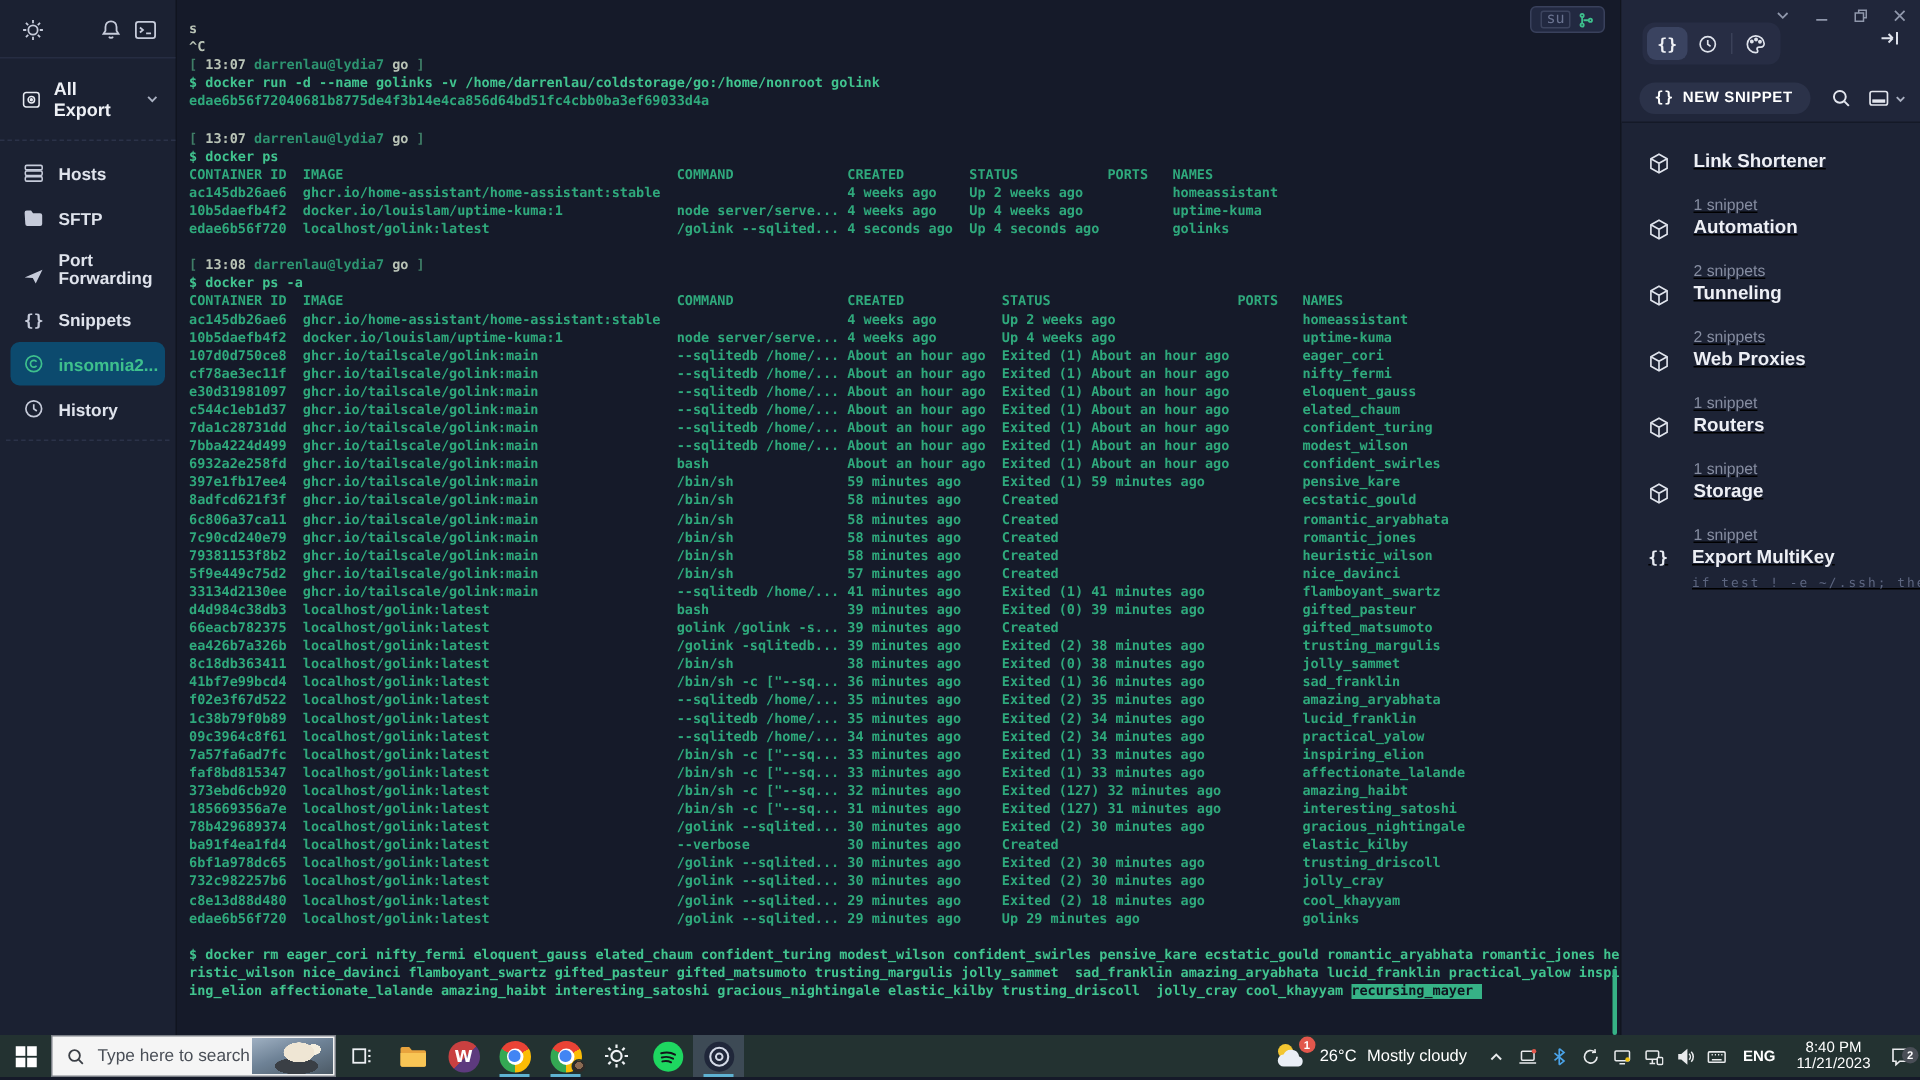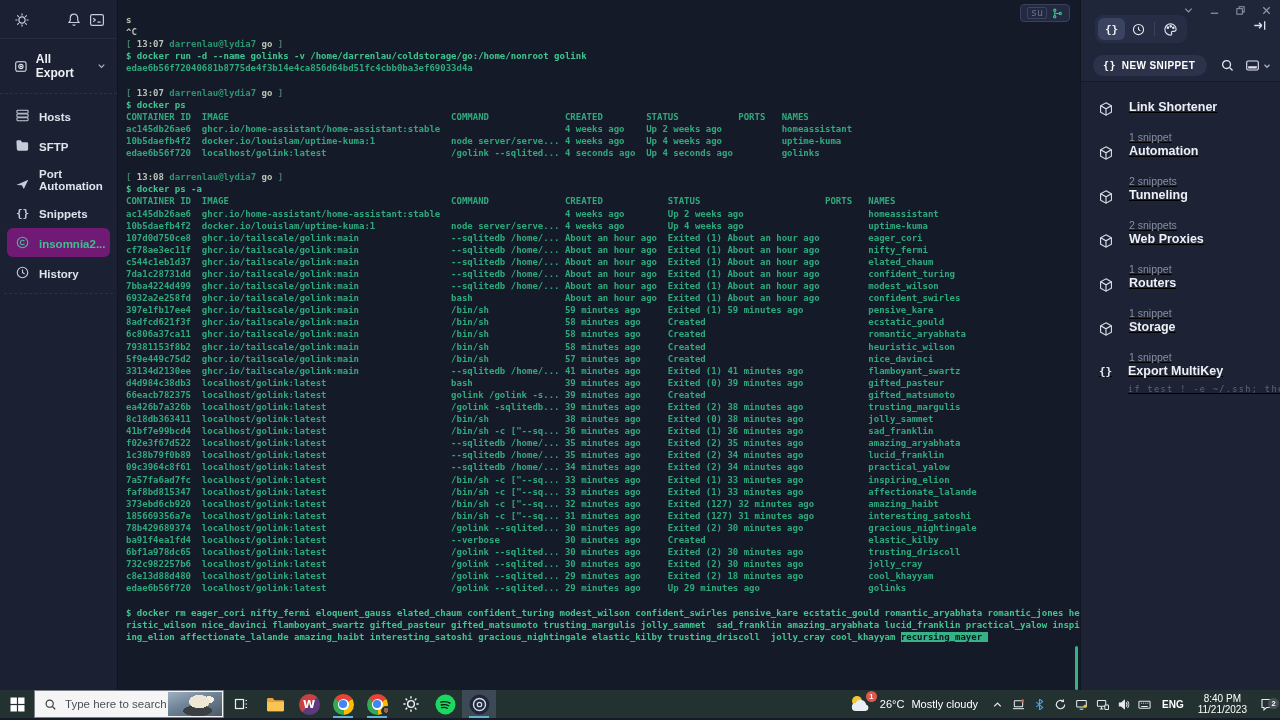--- a/index.html
+++ b/index.html
@@ -13,21 +13,21 @@
   .side-top { display:flex; align-items:center; padding:12px 12px 10px 14px; border-bottom:1px solid #262d42; }
   .side-top .sp { flex:1; }
   .icon16 { width:16px; height:16px; color:#c6cbda; }
   .icon15 { width:15px; height:15px; }
   .side-top .icon16 + .icon16 { margin-left:7px; }
   .vault-row { display:flex; align-items:center; gap:8px; padding:13px 10px 13px 14px; font-size:12px; font-weight:bold; color:#eef0f5; border-bottom:1px dashed #2b3248; }
   .vault-row .chev { margin-left:auto; width:12px; height:12px; color:#aab1c2; }
   .nav { padding:6px 4px; }
   .nav-item { display:flex; align-items:flex-end; gap:9px; padding:7px 8px; margin:1px 3px; border-radius:6px; font-size:11.5px; font-weight:600; color:#dfe3ec; }
   .nav-item .icon15 { color:#c6cbda; flex:none; }
-  .nav-item.active { background:#701a75; color:#3ec08d; }
+  .nav-item.active { background:#0c4a6e; color:#3ec08d; }
   .nav-item.active .icon15, .nav-item.active .braces { color:#3ec08d; }
   .nav-sep { border-bottom:1px dashed #2b3248; margin:6px 0 0 0; }
   .braces { font-family:"DejaVu Sans Mono", monospace; font-weight:bold; font-size:11px; color:#c6cbda; width:15px; text-align:center; flex:none; }
 
   
   .term { flex:1; position:relative; background:#151a29; padding:14px 0 0 8px; overflow:hidden; }
   .tline { font-family:"DejaVu Sans Mono", monospace; font-size:9px; line-height:12.1px; font-weight:700; white-space:pre; color:#2fa97c; }
   .tline .dim { color:#3f7d66; }
   .tline .pale, .tline.pale { color:#b9c3b6; }
   .tline .usr { color:#2d9370; }
@@ -146,21 +146,21 @@
       <div class="nav-item">
         <svg class="icon15" viewBox="0 0 16 16" fill="currentColor">
             <path d="M1.5 4A1.5 1.5 0 0 1 3 2.5h3.1l1.4 1.9h5A1.5 1.5 0 0 1 14 5.9v6.1A1.5 1.5 0 0 1 12.5 13.5h-9A1.5 1.5 0 0 1 2 12z"></path>
           </svg>
         <span>SFTP</span>
       </div>
       <div class="nav-item">
         <svg class="icon15" viewBox="0 0 16 16" fill="currentColor">
             <path d="M1.5 8.6L14.2 3l-4.8 9.8-2.1-4z"></path>
           </svg>
-        <span>Port Automation</span>
+        <span>Port Forwarding</span>
       </div>
       <div class="nav-item">
         <span class="braces">{}</span>
         <span>Snippets</span>
       </div>
       <div class="nav-item active">
         <svg class="icon15" viewBox="0 0 16 16" fill="none" stroke="currentColor" stroke-width="1.2">
             <circle cx="8" cy="8" r="5.6"></circle>
             <path d="M10 6.6a2.4 2.4 0 1 0 0 2.8"></path>
           </svg>
@@ -201,27 +201,29 @@
         <div class="tline out">10b5daefb4f2  docker.io/louislam/uptime-kuma:1              node server/serve... 4 weeks ago    Up 4 weeks ago           uptime-kuma</div>
         <div class="tline out">edae6b56f720  localhost/golink:latest                       /golink --sqlited... 4 seconds ago  Up 4 seconds ago         golinks</div>
         <div class="tline">&nbsp;</div>
         <div class="tline"><span class="dim">[ </span><span class="pale">13:08</span><span class="dim"> </span><span class="usr">darrenlau@lydia7</span><span class="dim"> </span><span class="pale">go</span><span class="dim"> ]</span></div>
         <div class="tline cmd">$ docker ps -a</div>
         <div class="tline thead">CONTAINER ID  IMAGE                                         COMMAND              CREATED            STATUS                       PORTS   NAMES</div>
         <div class="tline out">ac145db26ae6  ghcr.io/home-assistant/home-assistant:stable                       4 weeks ago        Up 2 weeks ago                       homeassistant</div>
         <div class="tline out">10b5daefb4f2  docker.io/louislam/uptime-kuma:1              node server/serve... 4 weeks ago        Up 4 weeks ago                       uptime-kuma</div>
         <div class="tline out">107d0d750ce8  ghcr.io/tailscale/golink:main                 --sqlitedb /home/... About an hour ago  Exited (1) About an hour ago         eager_cori</div>
         <div class="tline out">cf78ae3ec11f  ghcr.io/tailscale/golink:main                 --sqlitedb /home/... About an hour ago  Exited (1) About an hour ago         nifty_fermi</div>
+        <div class="tline out">e30d31981097  ghcr.io/tailscale/golink:main                 --sqlitedb /home/... About an hour ago  Exited (1) About an hour ago         eloquent_gauss</div>
         <div class="tline out">c544c1eb1d37  ghcr.io/tailscale/golink:main                 --sqlitedb /home/... About an hour ago  Exited (1) About an hour ago         elated_chaum</div>
         <div class="tline out">7da1c28731dd  ghcr.io/tailscale/golink:main                 --sqlitedb /home/... About an hour ago  Exited (1) About an hour ago         confident_turing</div>
         <div class="tline out">7bba4224d499  ghcr.io/tailscale/golink:main                 --sqlitedb /home/... About an hour ago  Exited (1) About an hour ago         modest_wilson</div>
         <div class="tline out">6932a2e258fd  ghcr.io/tailscale/golink:main                 bash                 About an hour ago  Exited (1) About an hour ago         confident_swirles</div>
         <div class="tline out">397e1fb17ee4  ghcr.io/tailscale/golink:main                 /bin/sh              59 minutes ago     Exited (1) 59 minutes ago            pensive_kare</div>
         <div class="tline out">8adfcd621f3f  ghcr.io/tailscale/golink:main                 /bin/sh              58 minutes ago     Created                              ecstatic_gould</div>
         <div class="tline out">6c806a37ca11  ghcr.io/tailscale/golink:main                 /bin/sh              58 minutes ago     Created                              romantic_aryabhata</div>
+        <div class="tline out">7c90cd240e79  ghcr.io/tailscale/golink:main                 /bin/sh              58 minutes ago     Created                              romantic_jones</div>
         <div class="tline out">79381153f8b2  ghcr.io/tailscale/golink:main                 /bin/sh              58 minutes ago     Created                              heuristic_wilson</div>
         <div class="tline out">5f9e449c75d2  ghcr.io/tailscale/golink:main                 /bin/sh              57 minutes ago     Created                              nice_davinci</div>
         <div class="tline out">33134d2130ee  ghcr.io/tailscale/golink:main                 --sqlitedb /home/... 41 minutes ago     Exited (1) 41 minutes ago            flamboyant_swartz</div>
         <div class="tline out">d4d984c38db3  localhost/golink:latest                       bash                 39 minutes ago     Exited (0) 39 minutes ago            gifted_pasteur</div>
         <div class="tline out">66eacb782375  localhost/golink:latest                       golink /golink -s... 39 minutes ago     Created                              gifted_matsumoto</div>
         <div class="tline out">ea426b7a326b  localhost/golink:latest                       /golink -sqlitedb... 39 minutes ago     Exited (2) 38 minutes ago            trusting_margulis</div>
         <div class="tline out">8c18db363411  localhost/golink:latest                       /bin/sh              38 minutes ago     Exited (0) 38 minutes ago            jolly_sammet</div>
         <div class="tline out">41bf7e99bcd4  localhost/golink:latest                       /bin/sh -c ["--sq... 36 minutes ago     Exited (1) 36 minutes ago            sad_franklin</div>
         <div class="tline out">f02e3f67d522  localhost/golink:latest                       --sqlitedb /home/... 35 minutes ago     Exited (2) 35 minutes ago            amazing_aryabhata</div>
         <div class="tline out">1c38b79f0b89  localhost/golink:latest                       --sqlitedb /home/... 35 minutes ago     Exited (2) 34 minutes ago            lucid_franklin</div>

